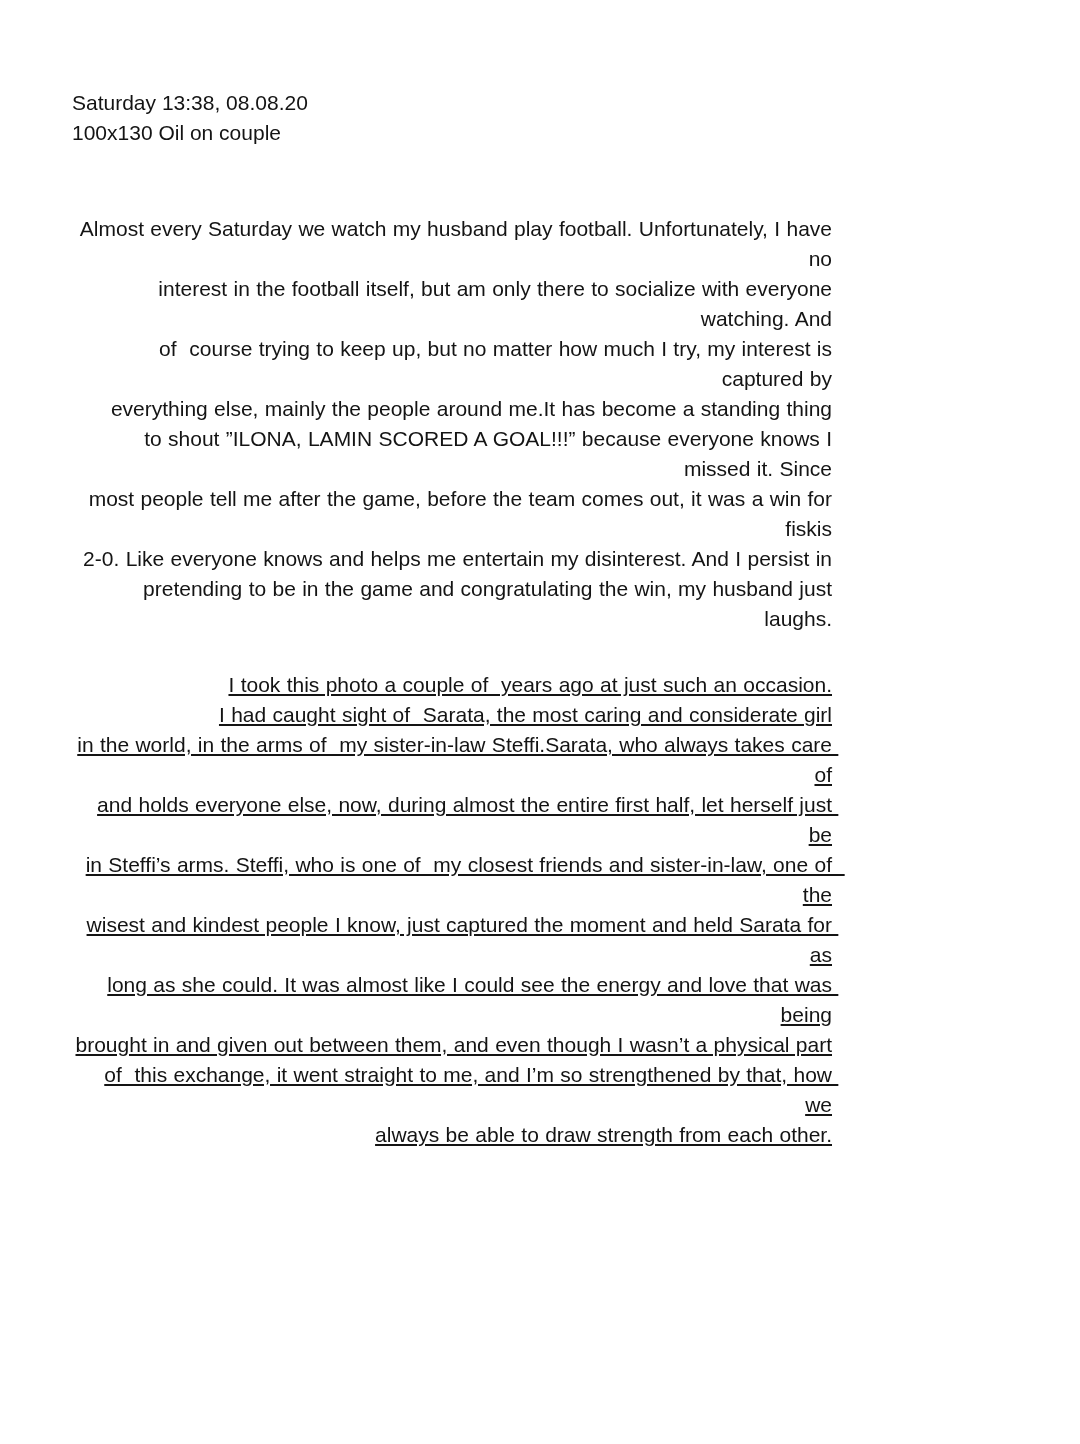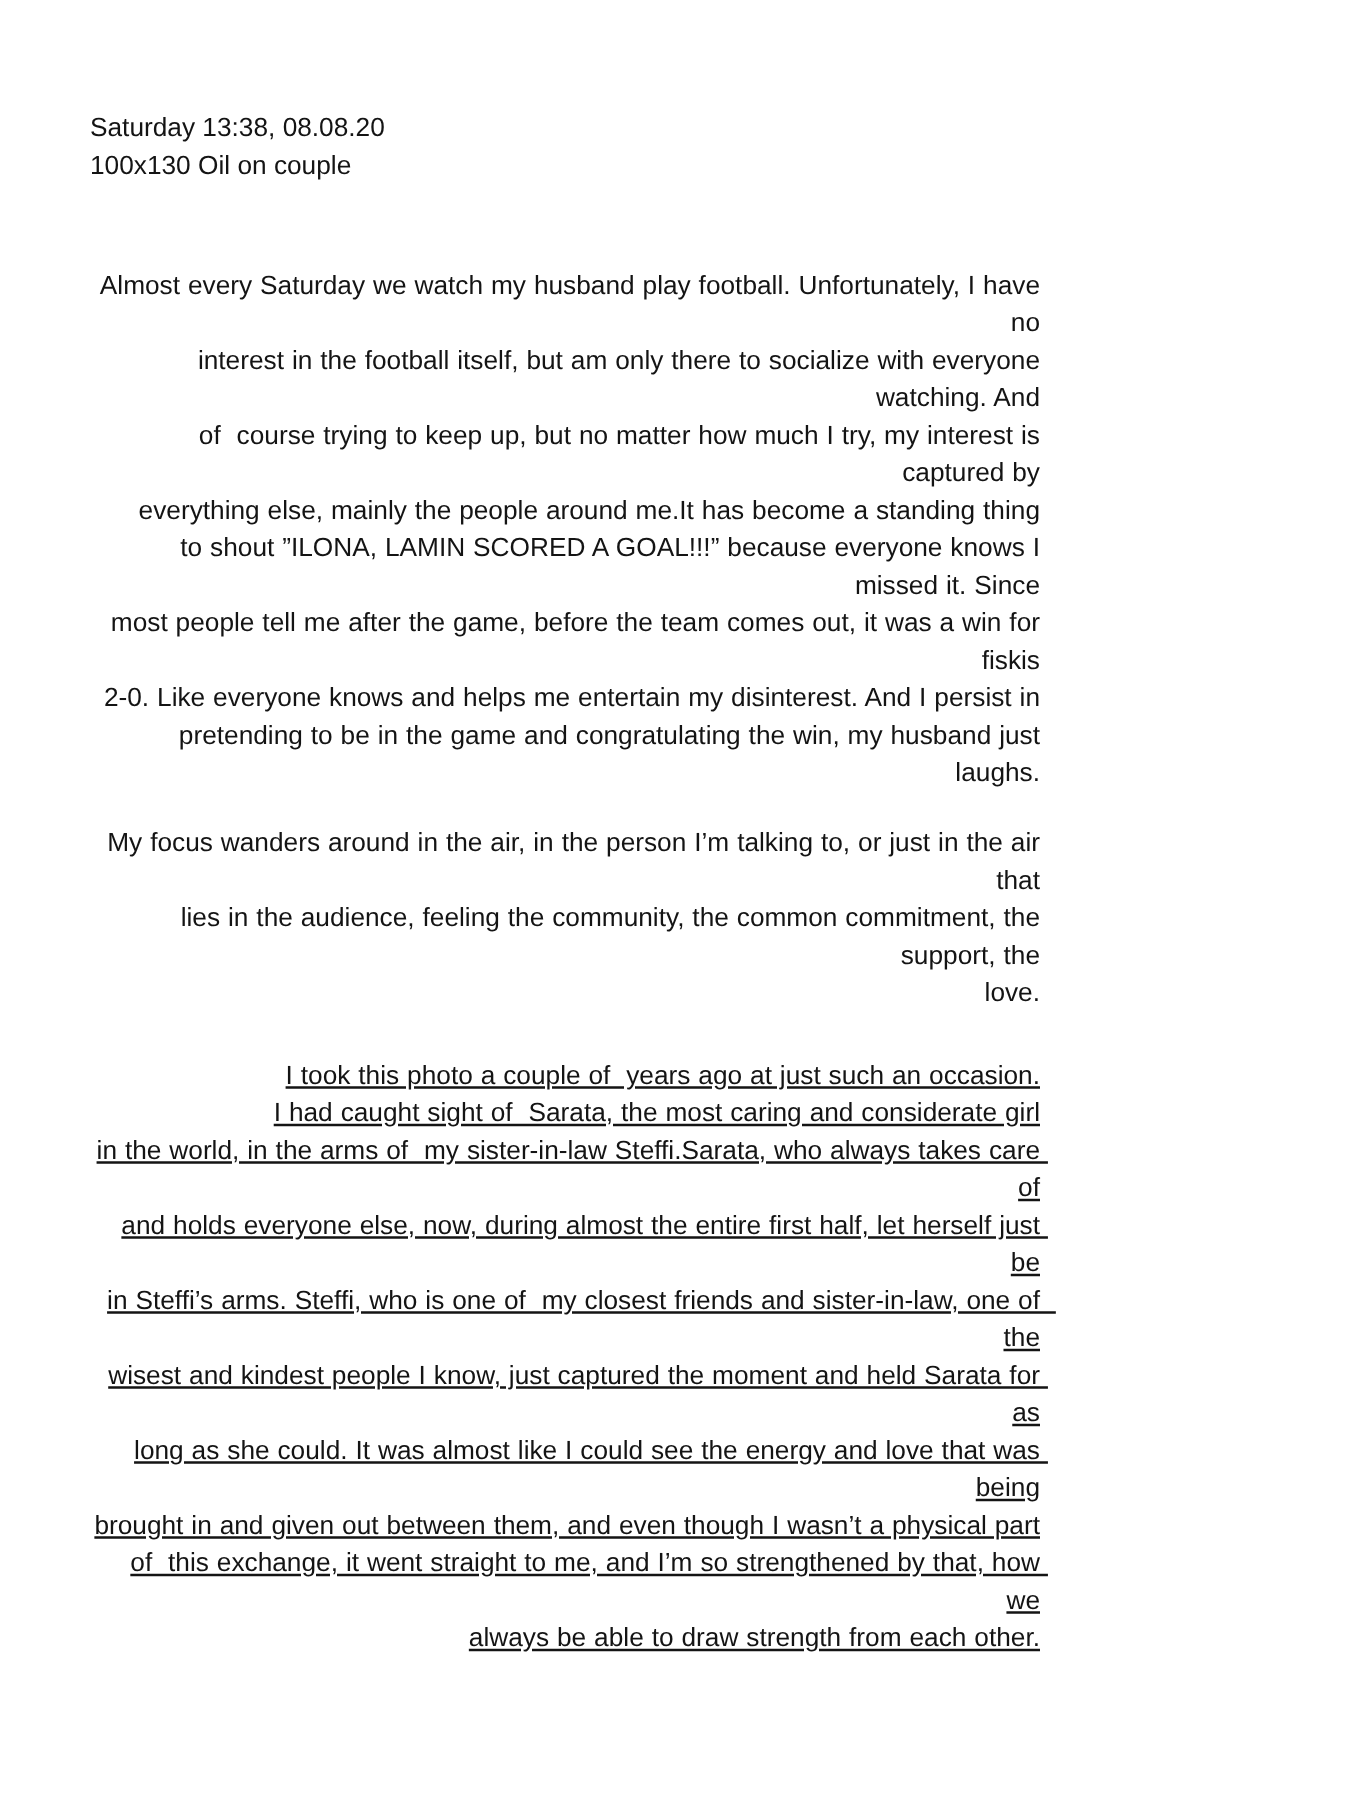--- a/index.html
+++ b/index.html
@@ -51,23 +51,20 @@
 
   <p class="para">Almost every Saturday we watch my husband play football. Unfortunately, I have no
 interest in the football itself, but am only there to socialize with everyone watching. And
 of  course trying to keep up, but no matter how much I try, my interest is captured by
 everything else, mainly the people around me.It has become a standing thing
 to shout ”ILONA, LAMIN SCORED A GOAL!!!” because everyone knows I missed it. Since
 most people tell me after the game, before the team comes out, it was a win for fiskis
 2-0. Like everyone knows and helps me entertain my disinterest. And I persist in
 pretending to be in the game and congratulating the win, my husband just laughs.</p>
 
-  <p class="para">My focus wanders around in the air, in the person I’m talking to, or just in the air that
-lies in the audience, feeling the community, the common commitment, the support, the
-love.</p>
 
   <p class="para last">I took this photo a couple of  years ago at just such an occasion.
 I had caught sight of  Sarata, the most caring and considerate girl
 in the world, in the arms of  my sister-in-law Steffi.Sarata, who always takes care of
 and holds everyone else, now, during almost the entire first half, let herself just be
 in Steffi’s arms. Steffi, who is one of  my closest friends and sister-in-law, one of  the
 wisest and kindest people I know, just captured the moment and held Sarata for as
 long as she could. It was almost like I could see the energy and love that was being
 brought in and given out between them, and even though I wasn’t a physical part
 of  this exchange, it went straight to me, and I’m so strengthened by that, how we

